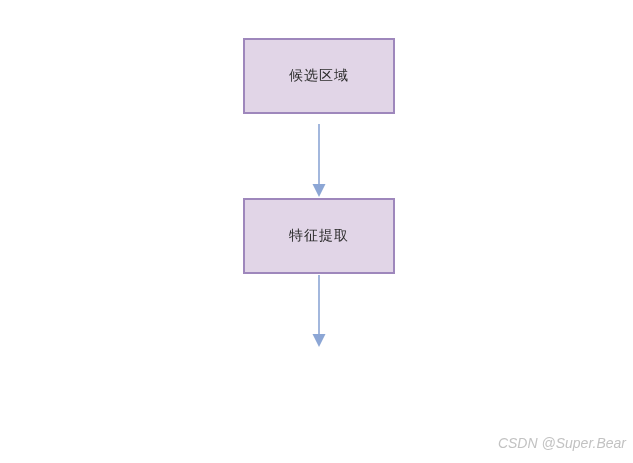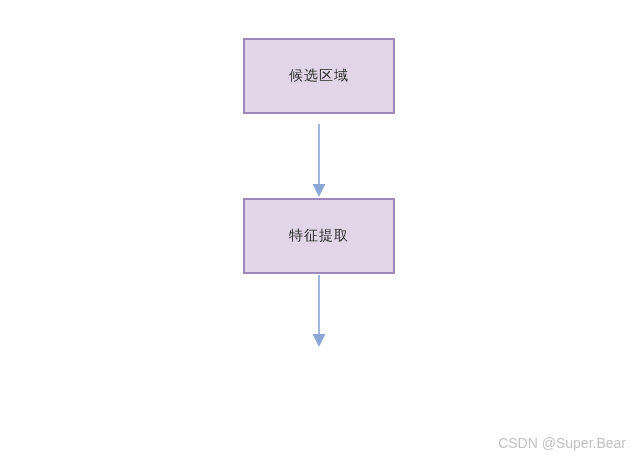--- a/index.html
+++ b/index.html
@@ -54,20 +54,21 @@
     fill: var(--arrow);
     stroke: none;
   }
   .watermark {
     position: absolute;
     top: 435px;
     right: 7px;
     font-size: 14px;
     color: var(--watermark);
     white-space: nowrap;
+    font-style: italic;
   }
 </style>
 </head>
 <body>
 
 <div class="canvas">
 
   <svg class="arrow-layer" viewBox="0 0 633 463" xmlns="http://www.w3.org/2000/svg">
     <g>
       <line x1="319" y1="124" x2="319" y2="185"></line>

